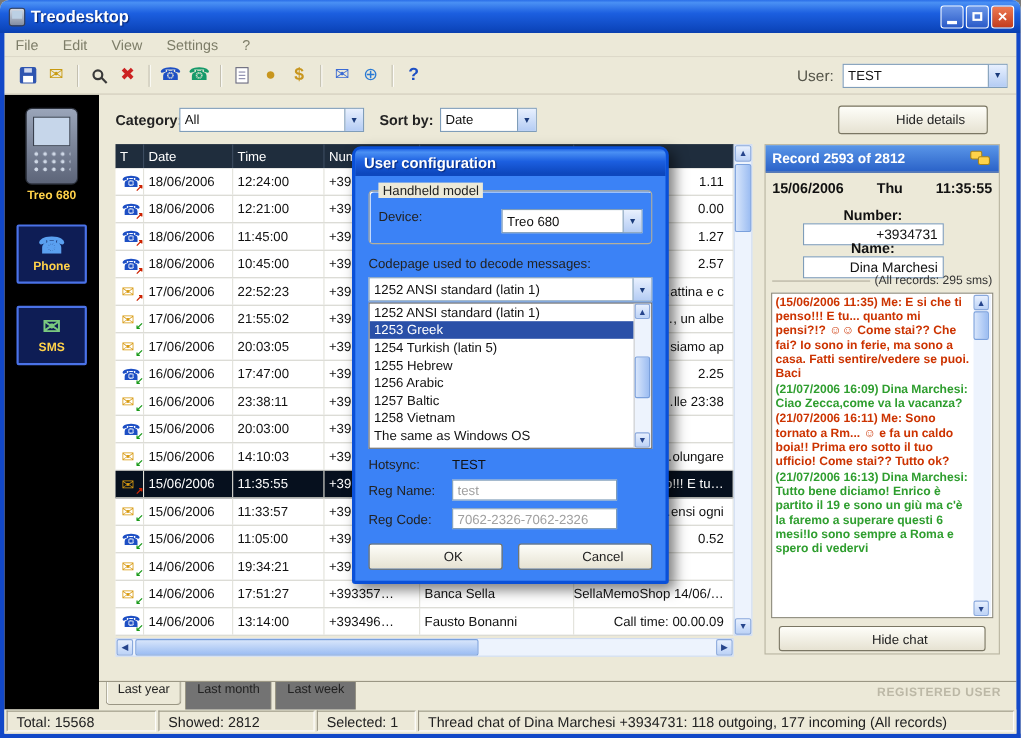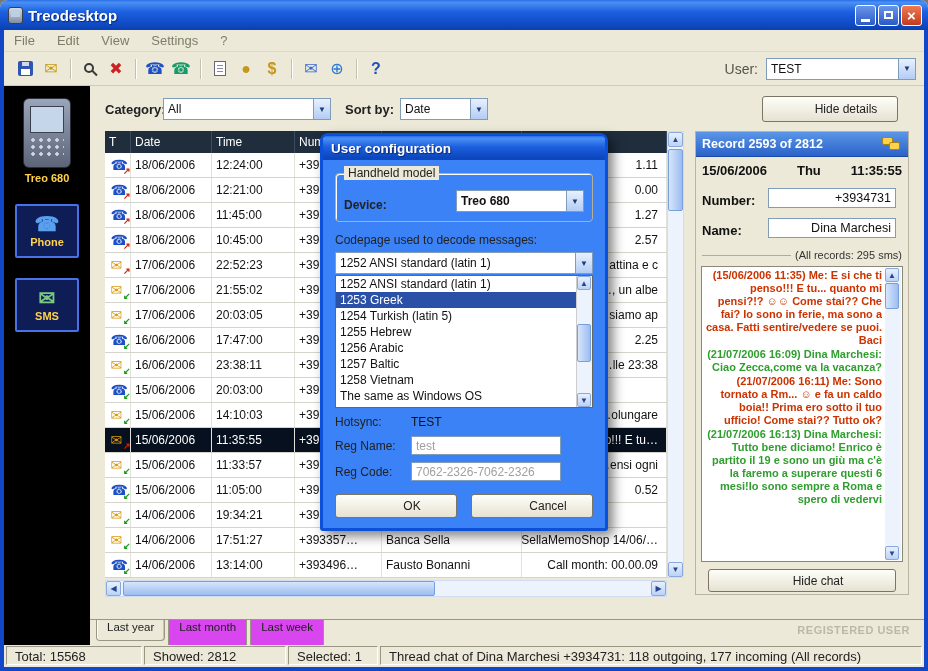--- a/index.html
+++ b/index.html
@@ -103,58 +103,58 @@
   .details { position:absolute; left:695px; top:131px; width:214px; height:464px; background:#ece9d8;
     border:1px solid #b8b4a0; z-index:2; }
   .det-header { position:absolute; left:0; top:0; right:0; height:25px;
     background:linear-gradient(#5a96e8,#2a62c8); color:#fff; font-weight:bold; font-size:12.5px;
     display:flex; align-items:center; padding:0 6px; border-bottom:1px solid #1a4aa8; }
   .chat-bubbles { margin-left:auto; position:relative; width:20px; height:16px; }
   .chat-bubbles i { position:absolute; width:11px; height:8px; background:#ffd24a; border:1px solid #a88418; border-radius:2px; }
   .chat-bubbles i:nth-child(1){ left:0; top:1px; } .chat-bubbles i:nth-child(2){ left:7px; top:6px; }
   .det-daterow { position:absolute; left:6px; right:6px; top:31px; display:flex; justify-content:space-between;
     font-size:13px; font-weight:bold; color:#111; }
-  .det-row { position:absolute; left:6px; right:12px; display:flex; align-items:flex-end; justify-content:space-between; }
+  .det-row { position:absolute; left:6px; right:23px; display:flex; align-items:center; justify-content:space-between;flex-direction:column; }
   .det-row .dl { font-size:13px; font-weight:bold; color:#111; }
   .det-field { width:128px; height:20px; background:#fff; border:1px solid #7f9db9; font-size:12.5px;
     text-align:right; padding:2px 4px 0; color:#111; white-space:nowrap; overflow:hidden; }
   .det-records { position:absolute; left:6px; right:6px; top:117px; font-size:11px; color:#333;
     display:flex; align-items:center; gap:4px; }
   .det-records .ln { flex:1; height:1px; background:#b0ac9a; }
   .chatbox { position:absolute; left:5px; right:5px; top:134px; height:296px; background:#fff;
     border:1px solid #8a8878; overflow:hidden; }
-  .chat-msgs { position:absolute; left:3px; top:2px; right:20px; bottom:2px; overflow:hidden;text-align:right; }
+  .chat-msgs { position:absolute; left:3px; top:2px; right:20px; bottom:2px; overflow:hidden; }
   .msg { font-size:11px; font-weight:bold; line-height:13px; margin-bottom:1px; }
   .chat-sb { position:absolute; right:1px; top:1px; bottom:1px; width:16px; background:#edf3fd; }
   .btn-hide-chat { position:absolute; left:12px; right:12px; top:437px; height:23px; }
 
   
   .tabsrow { position:absolute; left:90px; right:4px; top:619px; height:26px; border-top:1px solid #9a9684;
     display:flex; align-items:flex-start; padding-left:6px; gap:3px; z-index:3; }
   .tab { height:35px; padding:1px 10px 0; font-size:11.5px; color:#222; border:1px solid #9a9684; border-top:none;
-    border-radius:0 0 4px 4px; background:#d946ef; cursor:pointer; }
+    border-radius:0 0 4px 4px; background:#737373; cursor:pointer; }
   .tab.active { background:#ece9d8; height:21px; font-weight:normal; box-shadow:inset 1px 0 0 #fff, inset -1px 0 0 #c8c4b4; }
   .registered { position:absolute; right:14px; top:4px; font-size:11px; font-weight:bold; color:#bcb8a6; letter-spacing:.5px; }
   .statusbar { position:absolute; left:4px; right:4px; bottom:4px; height:22px; background:#ece9d8;
     display:flex; gap:2px; padding:1px 2px; z-index:6; }
   .status-panel { height:19px; font-size:13px; color:#222; padding:2px 8px 0; white-space:nowrap; overflow:hidden;
     border:1px solid; border-color:#9a9684 #fff #fff #9a9684; }
   .sp0{width:136px;} .sp1{width:142px;} .sp2{width:90px;} .sp3{flex:1;}
 
   
   .dialog { position:absolute; left:320px; top:133px; width:288px; height:398px; z-index:10;
     border:3px solid #0a50d8; border-radius:8px 8px 3px 3px; background:#3b82f6; box-shadow:5px 5px 12px rgba(0,0,0,.5); }
   .dlg-title { height:24px; background:linear-gradient(to bottom,#2a6ee8 0%,#4a90f4 10%,#1c5fe0 45%,#0d47be 90%);
     color:#fff; font-weight:bold; font-size:13.5px; display:flex; align-items:center; padding:0 8px;
     border-radius:4px 4px 0 0; text-shadow:1px 1px 1px #0a2a7a; }
   .dlg-body { padding:6px 12px 10px; }
   .group { position:relative; border:1px solid #b4b09c; border-radius:4px; padding:16px 8px 9px; margin-top:7px;
     box-shadow:inset 1px 1px 0 #fff; }
   .group-legend { position:absolute; top:-8px; left:8px; background:#ece9d8; padding:0 4px; font-size:12px; color:#222; }
-  .device-row { display:flex; align-items:flex-end; justify-content:space-between; font-size:12px; color:#222;font-weight:bold; }
+  .device-row { display:flex; align-items:flex-start; justify-content:space-between; font-size:12px; color:#222; }
   .combo-device { width:128px; }
   .cp-label { margin:11px 0 5px; font-size:12px; color:#222; }
   .list { position:relative; border:1px solid #666; background:#fff; height:133px; margin-top:1px; overflow:hidden; }
   .opt { height:16px; line-height:16px; padding-left:4px; font-size:12px; white-space:nowrap; color:#111; cursor:pointer; }
   .opt.sel { background:#2a50a8; color:#fff; }
   .list-sb { position:absolute; right:0; top:0; bottom:0; width:16px; background:#edf3fd; border-left:1px solid #ccc; }
   .frow { display:flex; align-items:center; margin-top:7px; font-size:12px; color:#222; }
   .frow .flbl { width:76px; }
   .field { width:150px; height:19px; border:1px solid #7f9db9; background:#fff; font-size:12px; color:#a0a0a0;
     padding:0 4px; font-family:inherit; }
@@ -493,21 +493,21 @@
         <div class="cell cw0">
           <span class="ric">
             <span class="base" style="color: rgb(29, 79, 196);">☎</span>
             <span class="arr" style="color: rgb(26, 154, 26);">↙</span>
           </span>
         </div>
         <div class="cell cw1">14/06/2006</div>
         <div class="cell cw2">13:14:00</div>
         <div class="cell cw3">+393496…</div>
         <div class="cell cw4">Fausto Bonanni</div>
-        <div class="cell cw5">Call month: 00.00.09</div>
+        <div class="cell cw5">Call time: 00.00.09</div>
       </div>
     </div>
 
   <div class="sb-track" style="left:667px; top:131px; width:17px; height:447px;">
     <span class="sbb" style="left:0; top:0;">▲</span>
     <span class="sbt" style="left:0; top:17px; width:15px; height:62px;"></span>
     <span class="sbb" style="left:0; bottom:0;">▼</span>
   </div>
 
   <div class="sb-track" style="left:105px; top:580px; width:562px; height:17px;">

